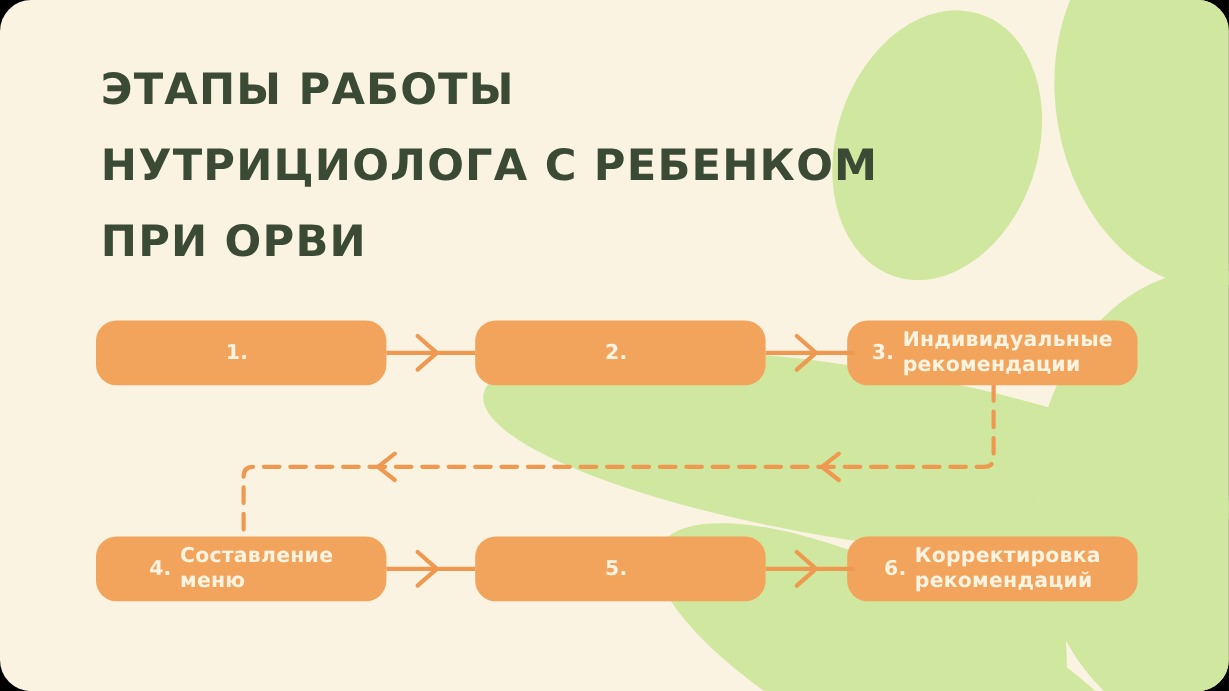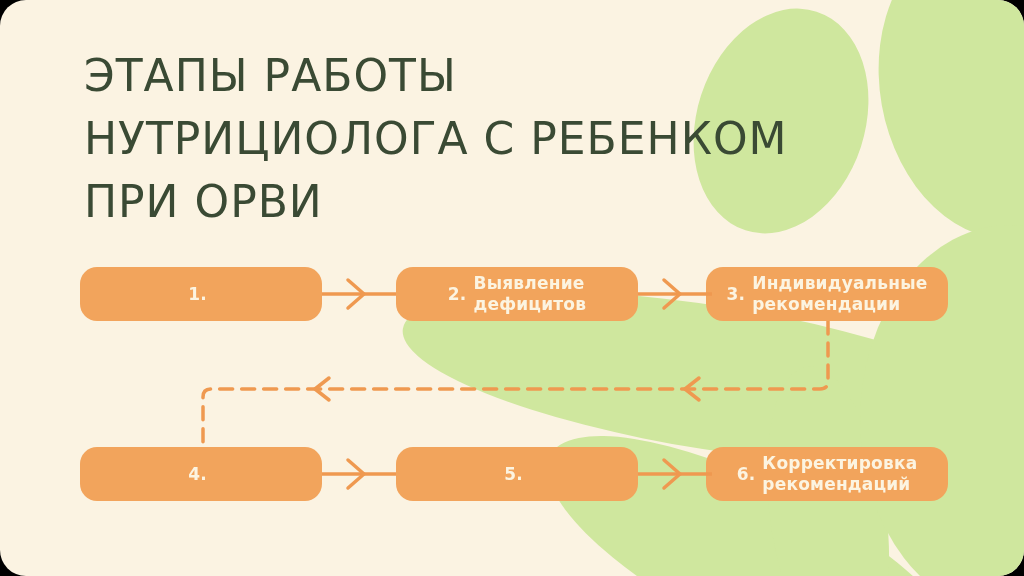--- a/index.html
+++ b/index.html
@@ -13,21 +13,21 @@
   *{box-sizing:border-box;margin:0;padding:0}
   html,body{width:1024px;height:576px;background:#000;font-family:"DejaVu Sans","Liberation Sans",sans-serif}
   .canvas{
     position:relative;width:1024px;height:576px;
     background:var(--background);
     border-radius:26px;overflow:hidden;
   }
   .leaf-svg{position:absolute;left:0;top:0;width:1024px;height:576px}
   .page-title{
     position:absolute;left:84px;top:44px;
-    font-size:44px;line-height:63px;font-weight:400;
+    font-size:36px;line-height:63px;font-weight:700;
     letter-spacing:1px;color:var(--title);
     white-space:pre-line;text-transform:uppercase;
   }
   .flow-layer{position:absolute;left:0;top:0;width:1024px;height:576px}
   .box{
     position:absolute;width:242px;height:54px;
     background:var(--box);border-radius:17px;
     display:flex;align-items:center;justify-content:center;
     color:var(--box-text);font-size:17px;line-height:21px;font-weight:700;
     letter-spacing:.2px;
@@ -73,30 +73,30 @@
 НУТРИЦИОЛОГА С РЕБЕНКОМ
 ПРИ ОРВИ</h1>
 
   <div class="flow-layer">
 
     <div class="box pos-1">
       <span class="num">1.</span>
     </div>
     <div class="box pos-2">
       <span class="num">2.</span>
-      <span class="txt">Выявление
-дефицитов</span>
     </div>
     <div class="box pos-3">
       <span class="num">3.</span>
       <span class="txt">Индивидуальные
 рекомендации</span>
     </div>
     <div class="box pos-4">
       <span class="num">4.</span>
+      <span class="txt">Составление
+меню</span>
     </div>
     <div class="box pos-5">
       <span class="num">5.</span>
     </div>
     <div class="box pos-6">
       <span class="num">6.</span>
       <span class="txt">Корректировка
 рекомендаций</span>
     </div>
 

